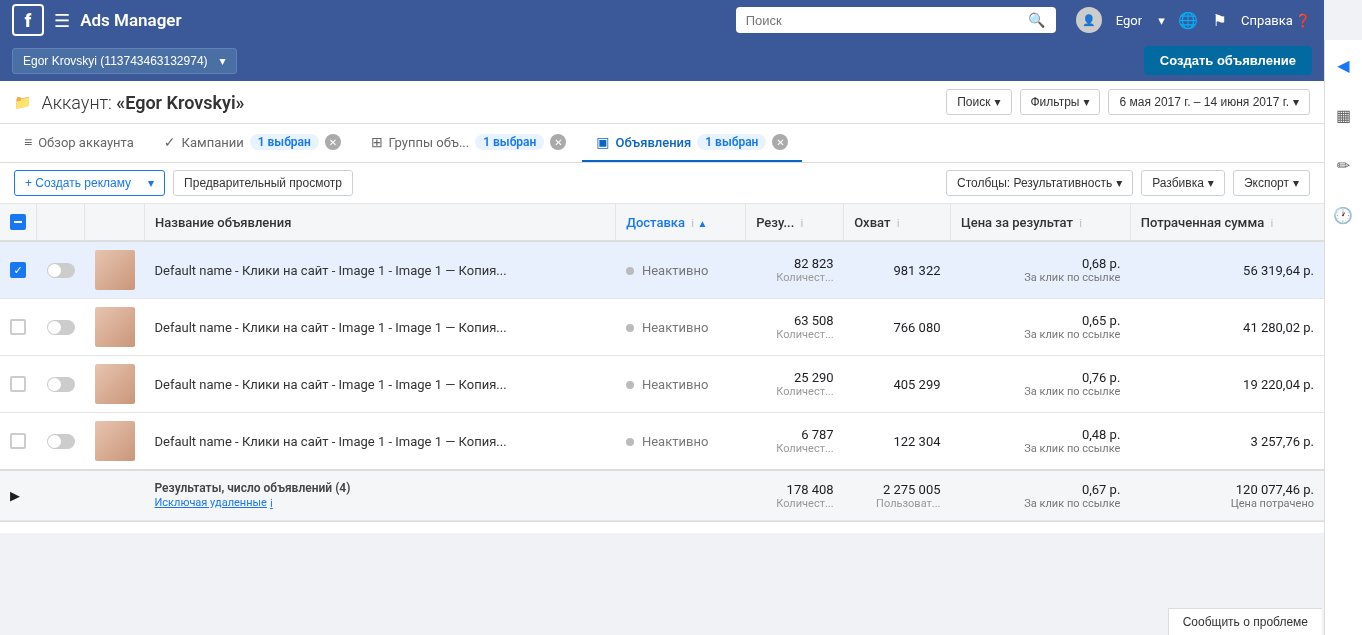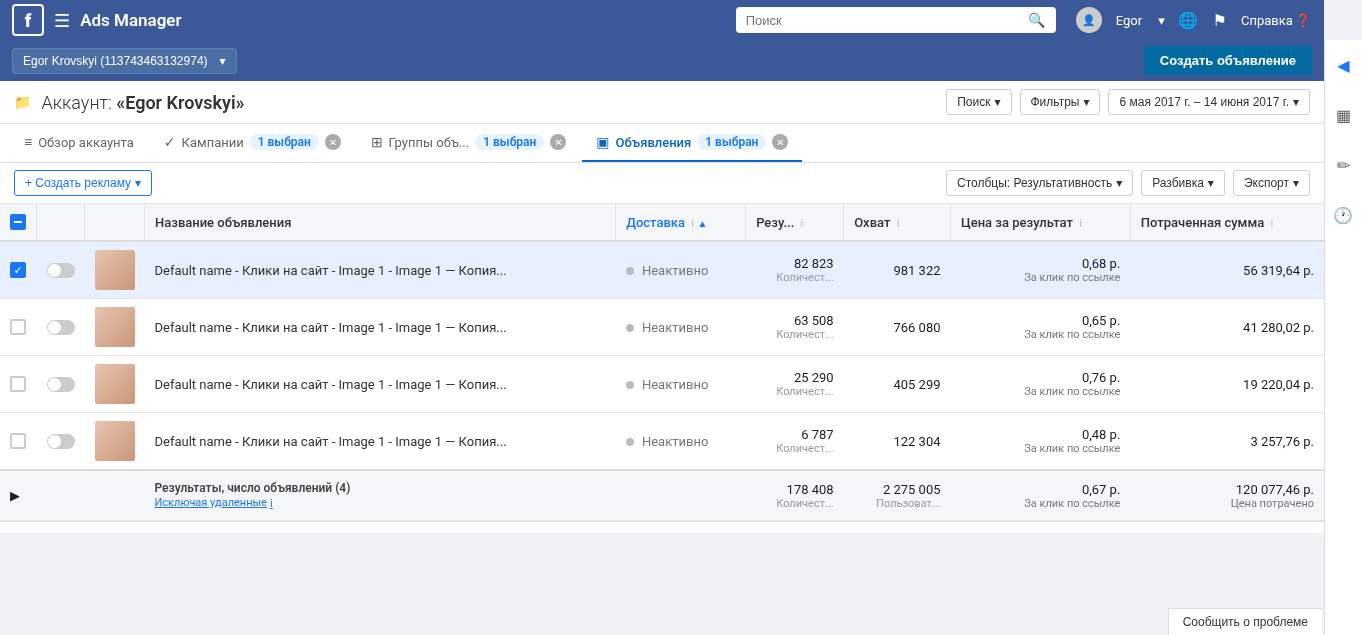--- a/index.html
+++ b/index.html
@@ -136,21 +136,21 @@
       display: flex; align-items: center; gap: 8px;
     }
     .action-btn {
       border: 1px solid #ccd0d5;
       background: #fff;
       border-radius: 3px;
       padding: 5px 10px;
       font-size: 12px;
       cursor: pointer;
       color: #333;
-      display: flex; align-items: center; gap: 4px;
+      display: flex; align-items: center; gap: 17px;
     }
     .action-btn.primary-outline { color: #1877f2; border-color: #1877f2; }
     .spacer { flex: 1; }
     .columns-btn, .breakdown-btn, .export-btn {
       border: 1px solid #ccd0d5;
       background: #fff;
       border-radius: 3px;
       padding: 5px 10px;
       font-size: 12px;
       cursor: pointer;
@@ -375,20 +375,23 @@
       <span>Объявления</span>
       <span class="tab-badge">1 выбран</span>
       <span class="tab-close">✕</span>
     </div>
   </div>
 
   <div class="action-bar">
     <button class="action-btn primary-outline">
       <span>+ Создать рекламу</span>
       <span>▾</span>
+    </button>
+    <button class="action-btn">
+      <span>Предварительный просмотр</span>
     </button>
     <div class="spacer"></div>
     <button class="columns-btn">
       <span>Столбцы: Результативность</span>
       <span>▾</span>
     </button>
     <button class="breakdown-btn">
       <span>Разбивка</span>
       <span>▾</span>
     </button>

